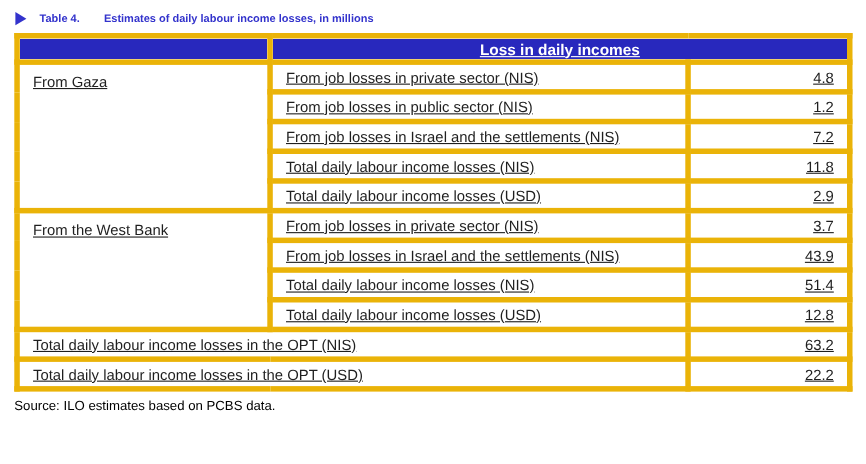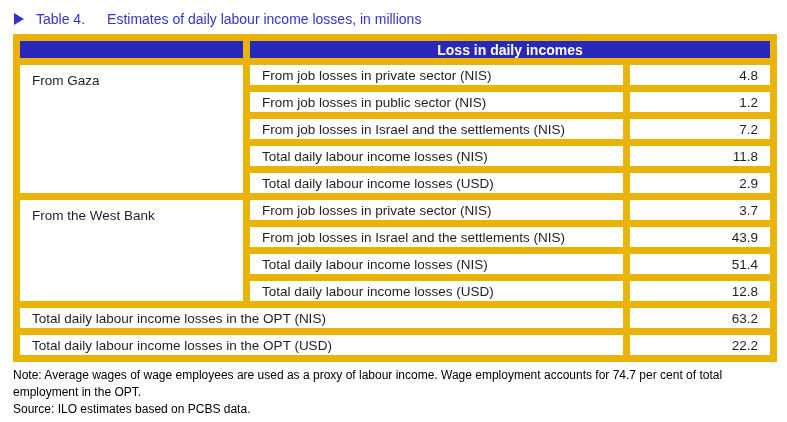--- a/index.html
+++ b/index.html
@@ -16,22 +16,22 @@
     width: 787px;
     height: 422px;
     background: #ffffff;
   }
   
   .table-title {
     display: flex;
     align-items: center;
     padding: 11px 0 7px 14px;
     color: #3333cc;
-    font-weight: normal;
-    font-size: 14px;
+    font-weight: bold;
+    font-size: 10px;
   }
   .bullet {
     display: inline-block;
     width: 0;
     height: 0;
     border-left: 10px solid #3333cc;
     border-top: 6px solid transparent;
     border-bottom: 6px solid transparent;
     margin-right: 12px;
   }
@@ -41,27 +41,28 @@
     border-collapse: collapse;
     table-layout: fixed;
     margin-left: 13px;
     width: 757px;
     border: 2px solid #000000;
   }
   col.c1 { width: 230px; }
   col.c2 { width: 380px; }
   col.c3 { width: 147px; }
   td {
-    border: 7px solid #eab308;
+    border: 5px solid #eab308;
     font-size: 13.5px;
     color: #1f1f1f;
     padding: 0 12px;
     height: 27px;
     overflow: hidden;
     white-space: nowrap;
+    text-decoration: underline;
   }
   tr.header-row td {
     background: #2828bd;
     height: 24px;
   }
   td.header-label {
     color: #ffffff;
     font-weight: bold;
     text-align: center;
     font-size: 14px;
@@ -151,17 +152,16 @@
         <td class="value-cell">63.2</td>
       </tr>
       <tr>
         <td class="desc-cell" colspan="2">Total daily labour income losses in the OPT (USD)</td>
         <td class="value-cell">22.2</td>
       </tr>
     </tbody>
   </table>
 
   <div class="notes">
-    <p>Note: Average wages of wage employees are used as a proxy of labour income. Wage employment accounts for 74.7 per cent of total employment in the OPT.</p>
     <p>Source: ILO estimates based on PCBS data.</p>
   </div>
 
 </div>
 
 </body></html>

